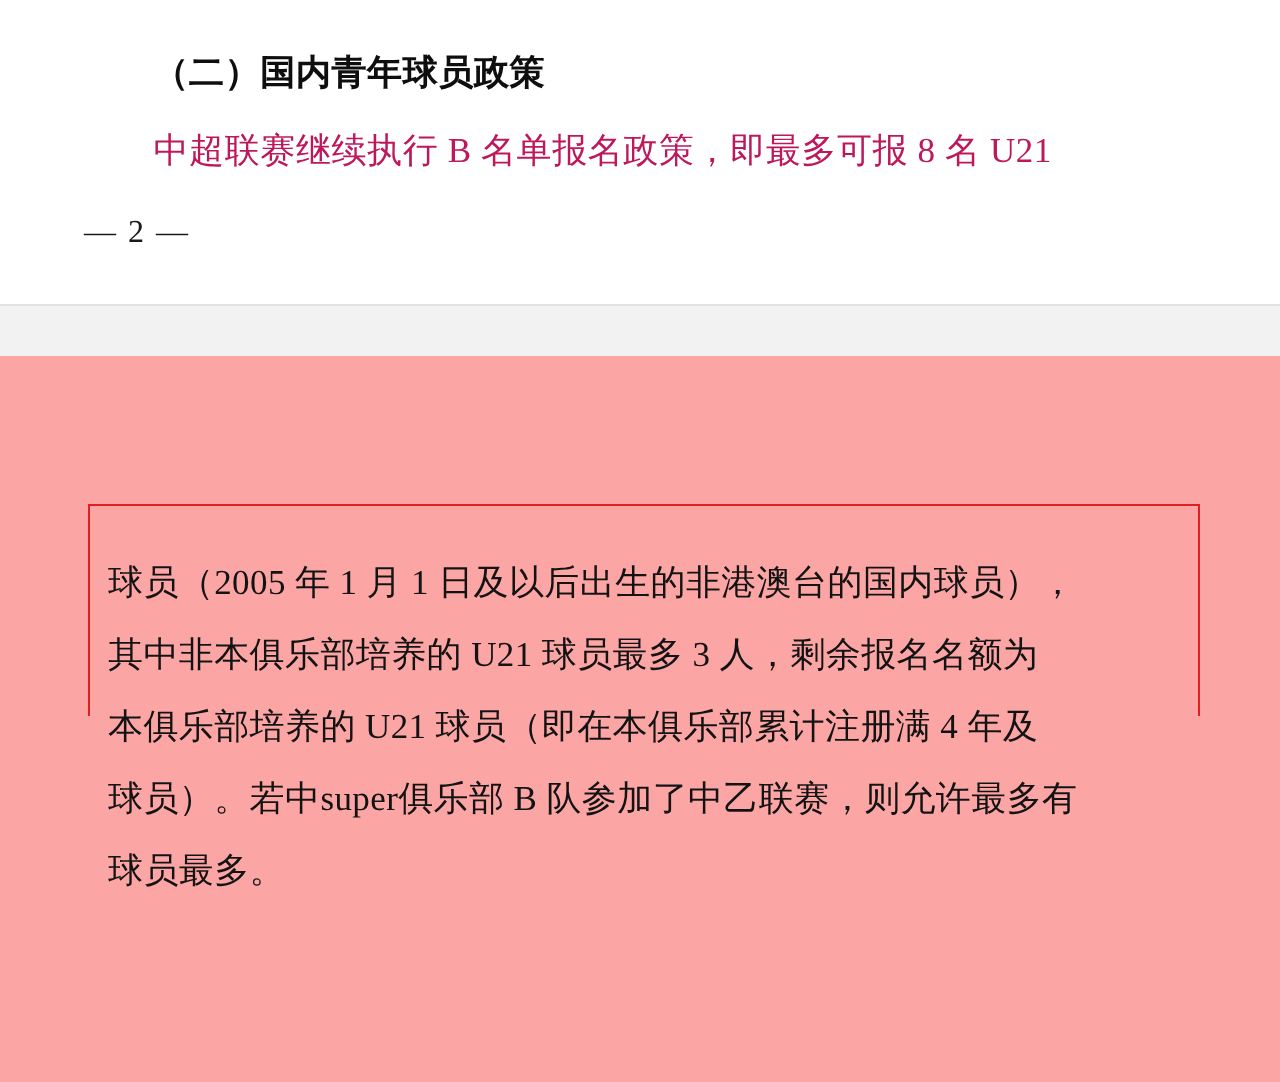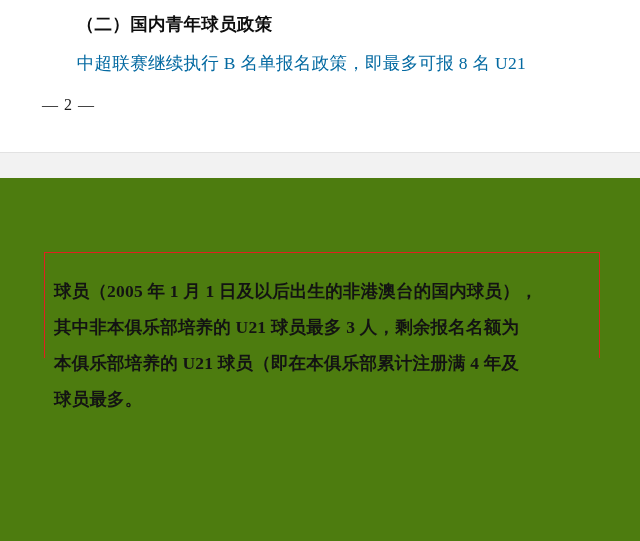--- a/index.html
+++ b/index.html
@@ -24,27 +24,27 @@
 
   
   .page-top {
     position: absolute;
     left: 0;
     top: 0;
     width: 640px;
     height: 152px;
     background: #ffffff;
     box-sizing: border-box;
-    padding: 0 40px;
+    padding: 12px 40px;
   }
   .para {
     font-size: 17.5px;
     line-height: 1.85;
     letter-spacing: 0.3px;
-    color: #0369a1;
+    color: #be185d;
     text-align: justify;
     margin: 0;
   }
   .heading-line {
     padding-top: 8px;
     text-indent: 2.1em;
     font-weight: bold;
     font-size: 17.5px;
     line-height: 1.9;
     color: #0e0e0e;
@@ -74,24 +74,23 @@
     border-bottom: 1px solid #e2e2e2;
   }
 
   
   .page-bottom {
     position: absolute;
     left: 0;
     top: 178px;
     width: 640px;
     height: 363px;
-    background: #4d7c0f;
+    background: #fca5a5;
     box-sizing: border-box;
     padding: 0 54px;
-    font-weight: bold;
   }
   .bottom-spacer {
     height: 96px;
   }
   .bottom-lines {
     position: relative;
   }
   .bline {
     font-size: 17.5px;
     line-height: 2.05;
@@ -124,19 +123,20 @@
   </div>
 
   <div class="page-gap"></div>
 
   <div class="page-bottom">
     <div class="bottom-spacer"></div>
     <div class="bottom-lines">
       <div class="bline">球员（2005 年 1 月 1 日及以后出生的非港澳台的国内球员），</div>
       <div class="bline">其中非本俱乐部培养的 U21 球员最多 3 人，剩余报名名额为</div>
       <div class="bline">本俱乐部培养的 U21 球员（即在本俱乐部累计注册满 4 年及</div>
+      <div class="bline">球员）。若中super俱乐部 B 队参加了中乙联赛，则允许最多有</div>
       <div class="bline">球员最多。</div>
     </div>
   </div>
 
   <div class="highlight-box" style="border-color: rgb(224, 32, 32);"></div>
 
 </div>
 
 </body></html>

